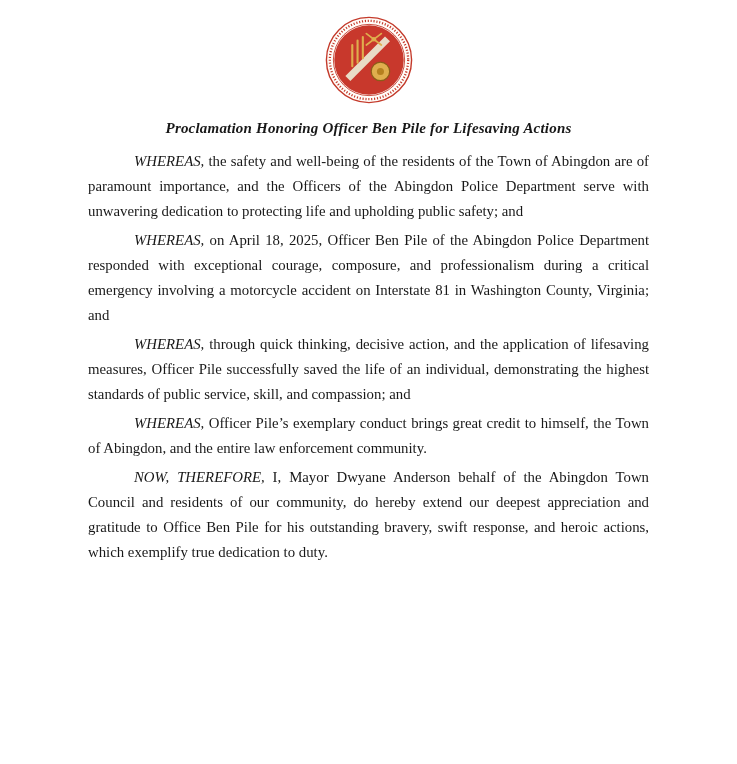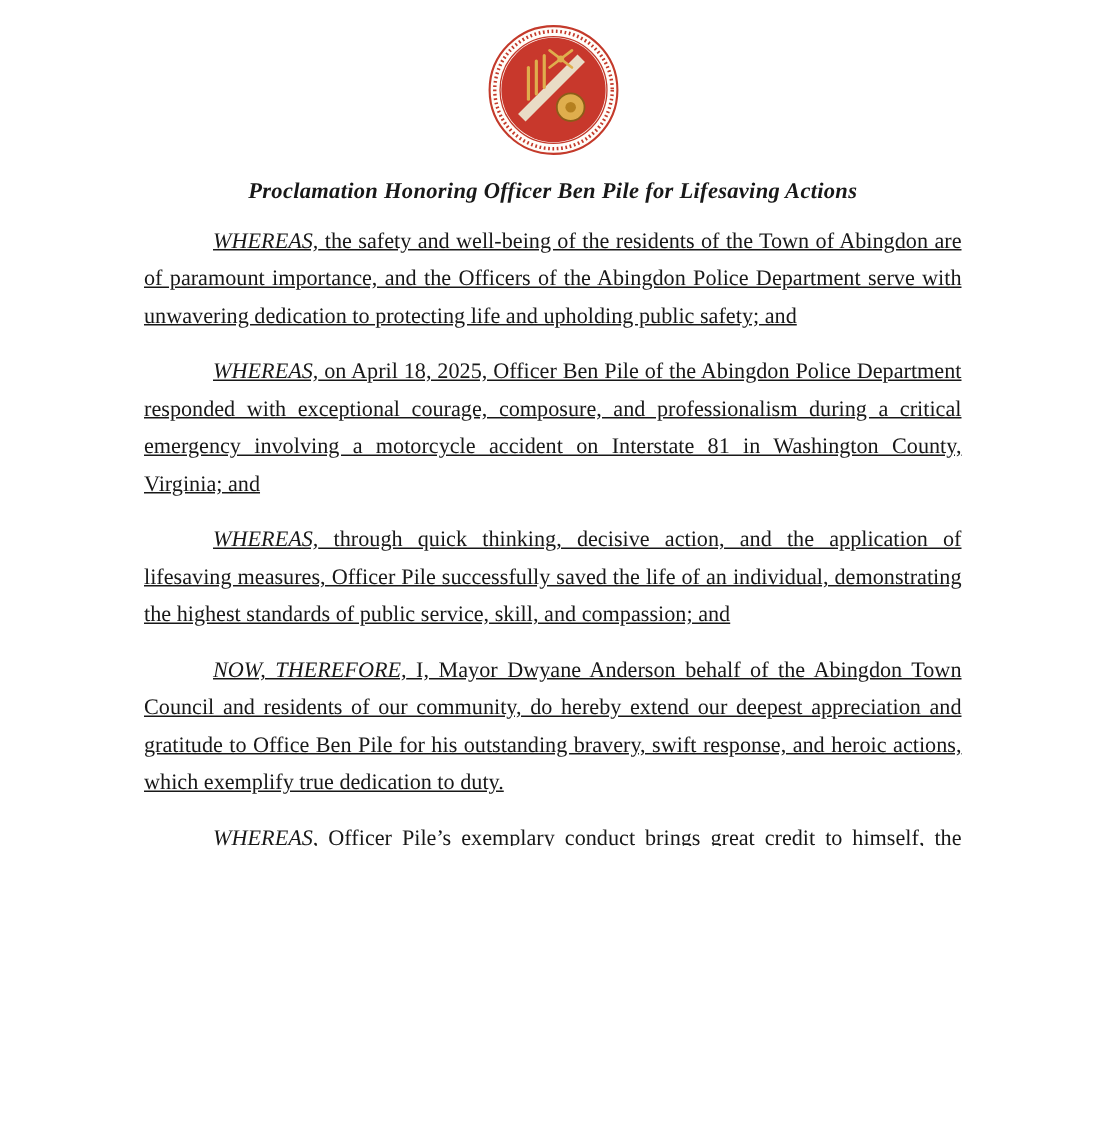--- a/index.html
+++ b/index.html
@@ -27,23 +27,22 @@
     margin: 16px 0 12px 0;
     letter-spacing: 0.2px;
   }
   .body {
     padding: 0 84px;
     text-align: justify;
     font-size: 14.8px;
     line-height: 25px;
   }
   .body p {
-    margin: 12px;
+    margin: 4px;
     text-indent: 46px;
-    text-decoration: underline;
   }
   .body p .lead { font-style: italic; }
   .body p.closing { margin-top: 7px; }
   .signature {
     position: absolute;
     top: 650px;
     left: 400px;
     width: 215px;
     text-align: center;
   }
@@ -94,22 +93,22 @@
       <circle cx="55.5" cy="26.5" r="2.6" fill="#dfae4d"></circle>
     </svg>
   </div>
 
   <h1 class="title">Proclamation Honoring Officer Ben Pile for Lifesaving Actions</h1>
 
   <div class="body">
     <p><span class="lead">WHEREAS,</span><span> the safety and well-being of the residents of the Town of Abingdon are of paramount importance, and the Officers of the Abingdon Police Department serve with unwavering dedication to protecting life and upholding public safety; and</span></p>
     <p><span class="lead">WHEREAS,</span><span> on April 18, 2025, Officer Ben Pile of the Abingdon Police Department responded with exceptional courage, composure, and professionalism during a critical emergency involving a motorcycle accident on Interstate 81 in Washington County, Virginia; and</span></p>
     <p><span class="lead">WHEREAS,</span><span> through quick thinking, decisive action, and the application of lifesaving measures, Officer Pile successfully saved the life of an individual, demonstrating the highest standards of public service, skill, and compassion; and</span></p>
+    <p><span class="lead">WHEREAS,</span><span> Officer Pile’s exemplary conduct brings great credit to himself, the Town of Abingdon, and the entire law enforcement community.</span></p>
     <p><span class="lead">NOW, THEREFORE,</span><span> I, Mayor Dwyane Anderson behalf of the Abingdon Town Council and residents of our community, do hereby extend our deepest appreciation and gratitude to Office Ben Pile for his outstanding bravery, swift response, and heroic actions, which exemplify true dedication to duty.</span></p>
-    <p><span class="lead">WHEREAS,</span><span> Officer Pile’s exemplary conduct brings great credit to himself, the Town of Abingdon, and the entire law enforcement community.</span></p>
   </div>
 
   <div class="signature">
     <div class="sig-script">Dwyane Anderson</div>
   </div>
 
   <div class="dated">
     <span>Dated:</span><span class="dated-value">July 7, 2025</span>
   </div>
 

